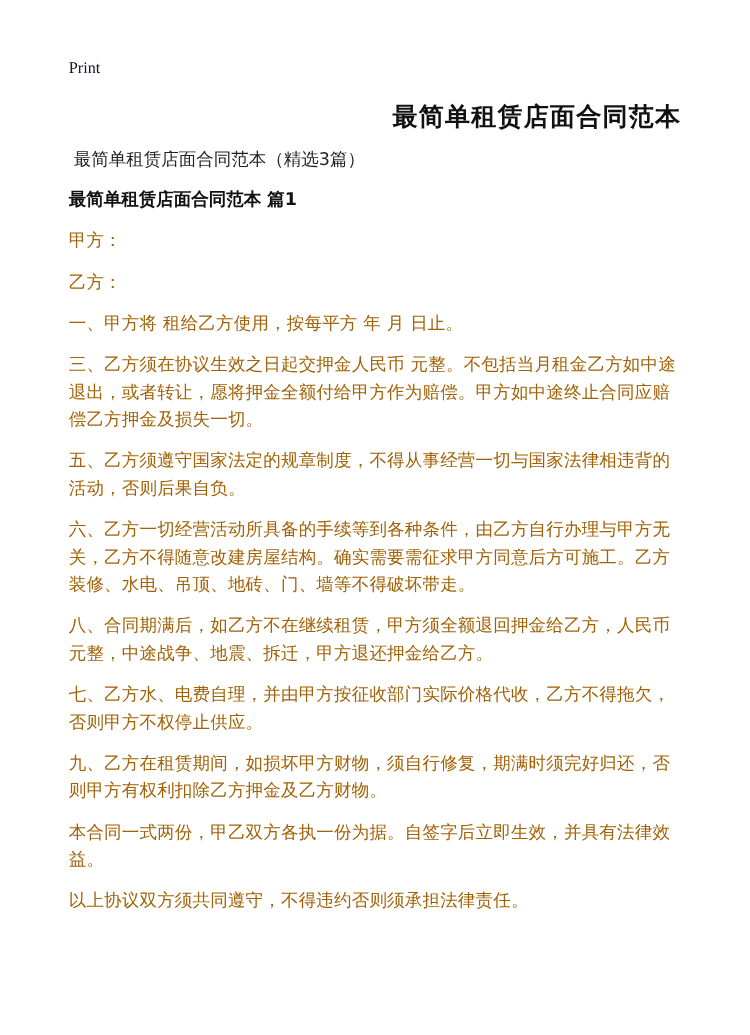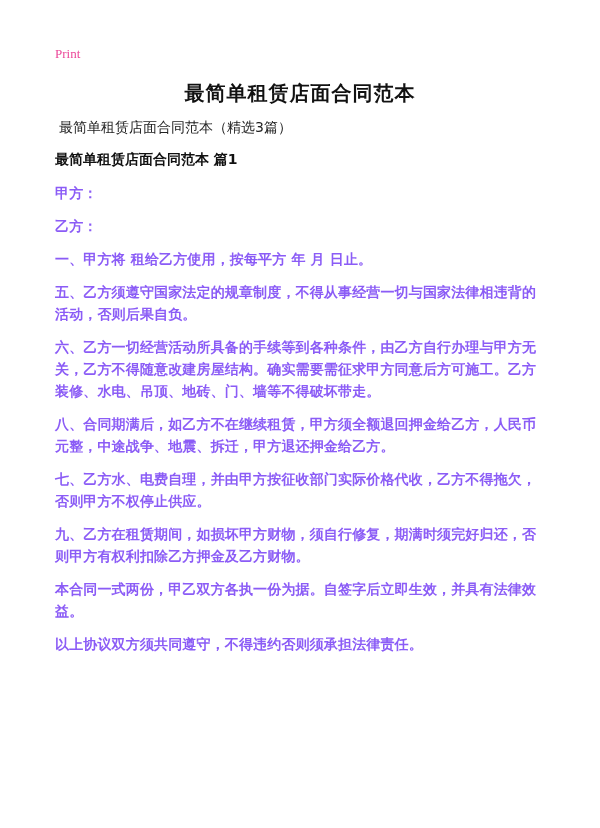--- a/index.html
+++ b/index.html
@@ -20,28 +20,28 @@
       left: 55px;
       top: 0;
       width: 495px;
     }
     .print-label {
       position: absolute;
       top: 46px;
       left: 0;
       font-family: "Liberation Serif", "DejaVu Serif", serif;
       font-size: 13px;
-      color: #ec4899;
+      color: #0f172a;
     }
     .doc-title {
       position: absolute;
       top: 80px;
       left: 0;
       width: 490px;
-      text-align: center;
+      text-align: right;
       font-size: 20px;
       font-weight: bold;
       letter-spacing: 1px;
       color: #111;
     }
     .doc-subtitle {
       position: absolute;
       top: 119px;
       left: 4px;
       font-size: 14px;
@@ -58,39 +58,39 @@
     .body {
       position: absolute;
       top: 182px;
       left: 0;
       width: 492px;
     }
     .para {
       font-size: 14px;
       line-height: 22px;
       margin: 0 0 11px 0;
-      color: #8b5cf6;
+      color: #a16207;
       letter-spacing: 0.15px;
       word-break: break-all;
-      font-weight: bold;
     }
   </style>
 </head>
 <body>
 
 <div class="page">
   <div class="print-label">Print</div>
   <h1 class="doc-title" style="margin:0;">最简单租赁店面合同范本</h1>
   <div class="doc-subtitle">最简单租赁店面合同范本（精选3篇）</div>
   <div class="section-heading">最简单租赁店面合同范本 篇1</div>
 
   <div class="body">
     <p class="para">甲方：</p>
     <p class="para">乙方：</p>
     <p class="para">一、甲方将 租给乙方使用，按每平方 年 月 日止。</p>
+    <p class="para">三、乙方须在协议生效之日起交押金人民币 元整。不包括当月租金乙方如中途退出，或者转让，愿将押金全额付给甲方作为赔偿。甲方如中途终止合同应赔偿乙方押金及损失一切。</p>
     <p class="para">五、乙方须遵守国家法定的规章制度，不得从事经营一切与国家法律相违背的活动，否则后果自负。</p>
     <p class="para">六、乙方一切经营活动所具备的手续等到各种条件，由乙方自行办理与甲方无关，乙方不得随意改建房屋结构。确实需要需征求甲方同意后方可施工。乙方装修、水电、吊顶、地砖、门、墙等不得破坏带走。</p>
     <p class="para">八、合同期满后，如乙方不在继续租赁，甲方须全额退回押金给乙方，人民币 元整，中途战争、地震、拆迁，甲方退还押金给乙方。</p>
     <p class="para">七、乙方水、电费自理，并由甲方按征收部门实际价格代收，乙方不得拖欠，否则甲方不权停止供应。</p>
     <p class="para">九、乙方在租赁期间，如损坏甲方财物，须自行修复，期满时须完好归还，否则甲方有权利扣除乙方押金及乙方财物。</p>
     <p class="para">本合同一式两份，甲乙双方各执一份为据。自签字后立即生效，并具有法律效益。</p>
     <p class="para">以上协议双方须共同遵守，不得违约否则须承担法律责任。</p>
   </div>
 </div>
 

